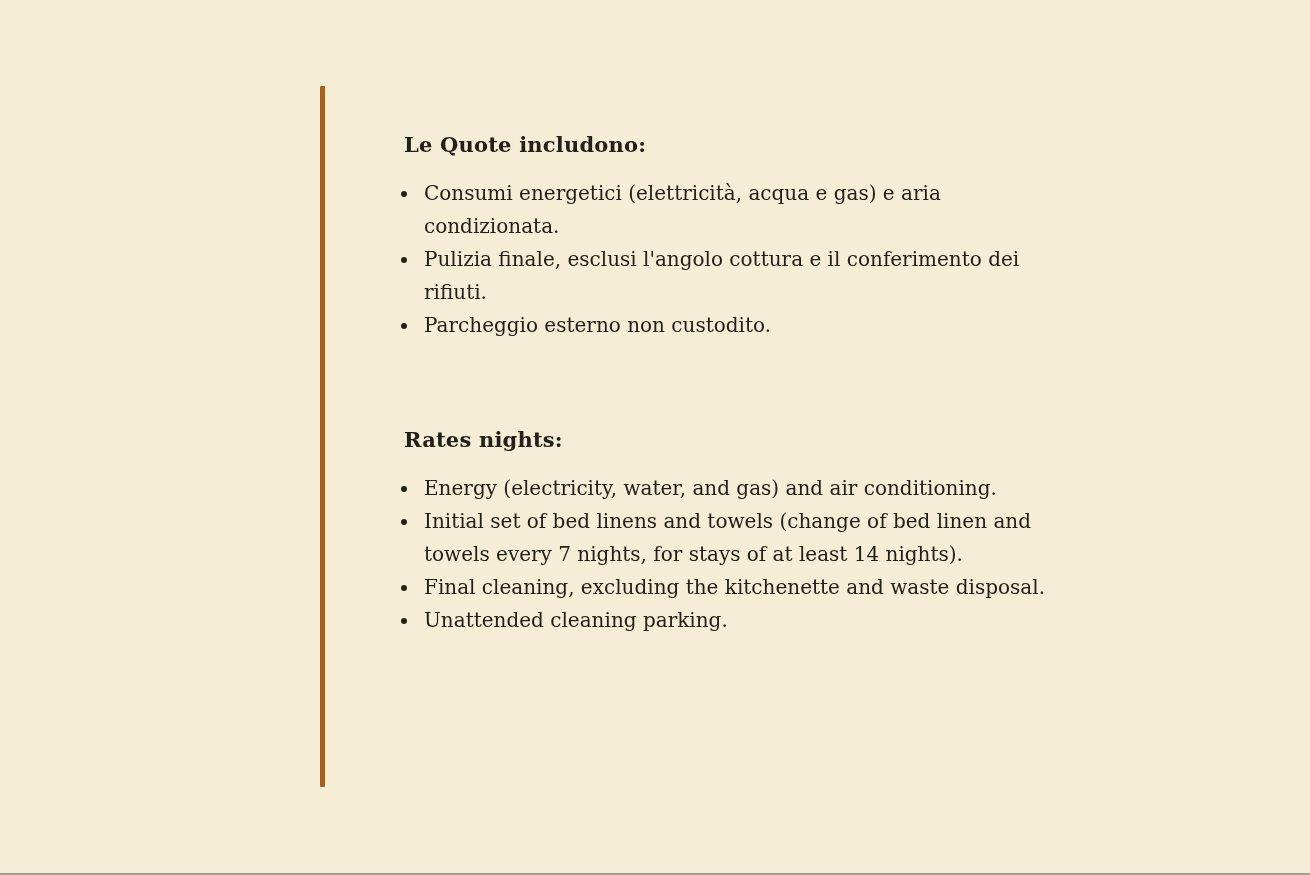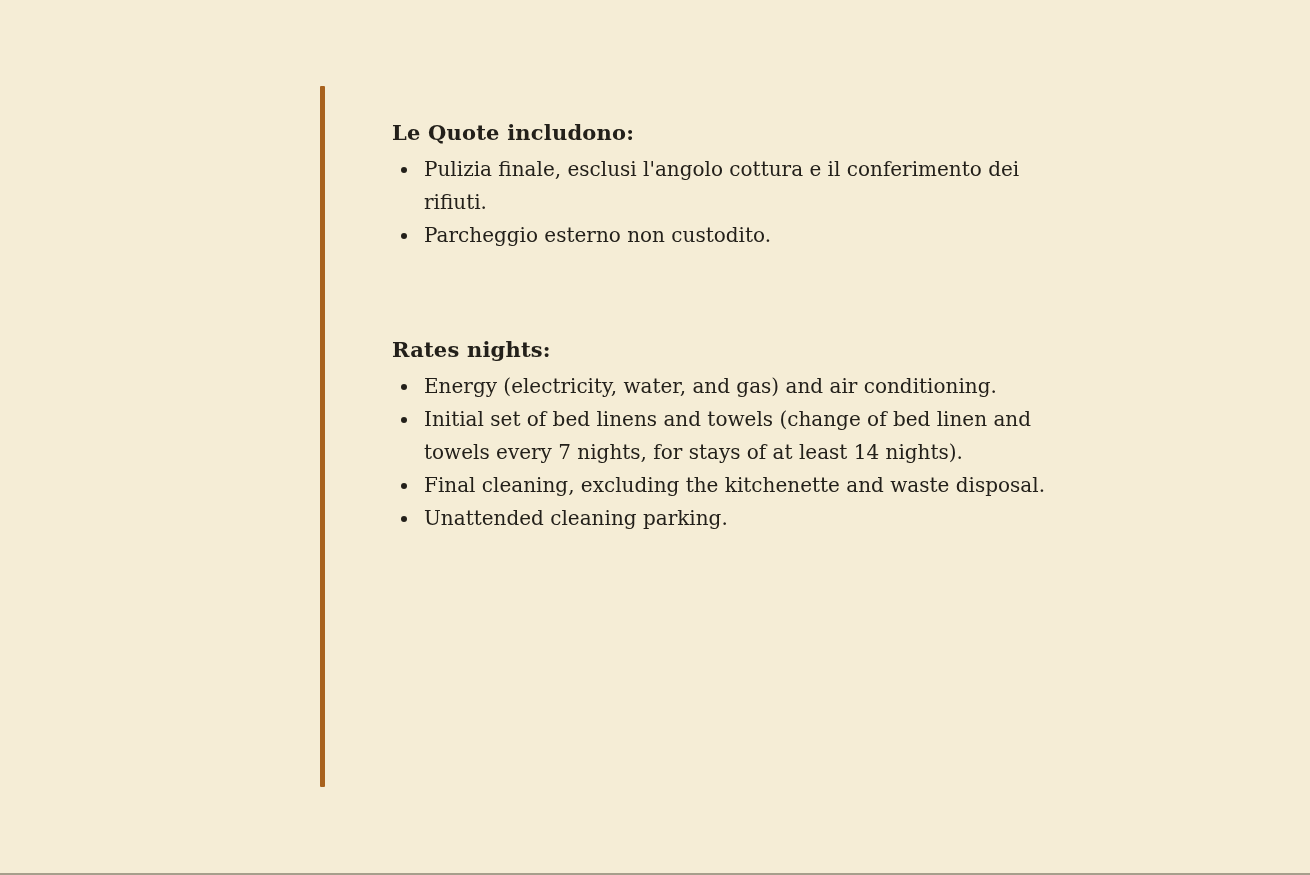--- a/index.html
+++ b/index.html
@@ -29,21 +29,21 @@
     left: 388px;
     top: 112px;
     width: 680px;
     font-size: 20px;
     line-height: 33px;
   }
   .section-heading {
     font-size: 21px;
     font-weight: bold;
     line-height: 33px;
-    margin: 4px;
+    margin: 16px;
     letter-spacing: 0.2px;
   }
   ul.bullets {
     list-style: none;
     margin: 0;
     padding: 0;
   }
   ul.bullets li {
     position: relative;
     padding-left: 36px;
@@ -73,20 +73,21 @@
 </head>
 <body>
 
 <div class="vline"></div>
 
 <div class="content">
 
   <section class="section-italian">
     <h2 class="section-heading">Le Quote includono:</h2>
     <ul class="bullets">
+        <li>Consumi energetici (elettricità, acqua e gas) e aria condizionata.</li>
         <li>Pulizia finale, esclusi l'angolo cottura e il conferimento dei rifiuti.</li>
         <li>Parcheggio esterno non custodito.</li>
       </ul>
   </section>
 
   <section class="section-english">
     <h2 class="section-heading">Rates nights:</h2>
     <ul class="bullets">
         <li>Energy (electricity, water, and gas) and air conditioning.</li>
         <li>Initial set of bed linens and towels (change of bed linen and towels every 7 nights, for stays of at least 14 nights).</li>

